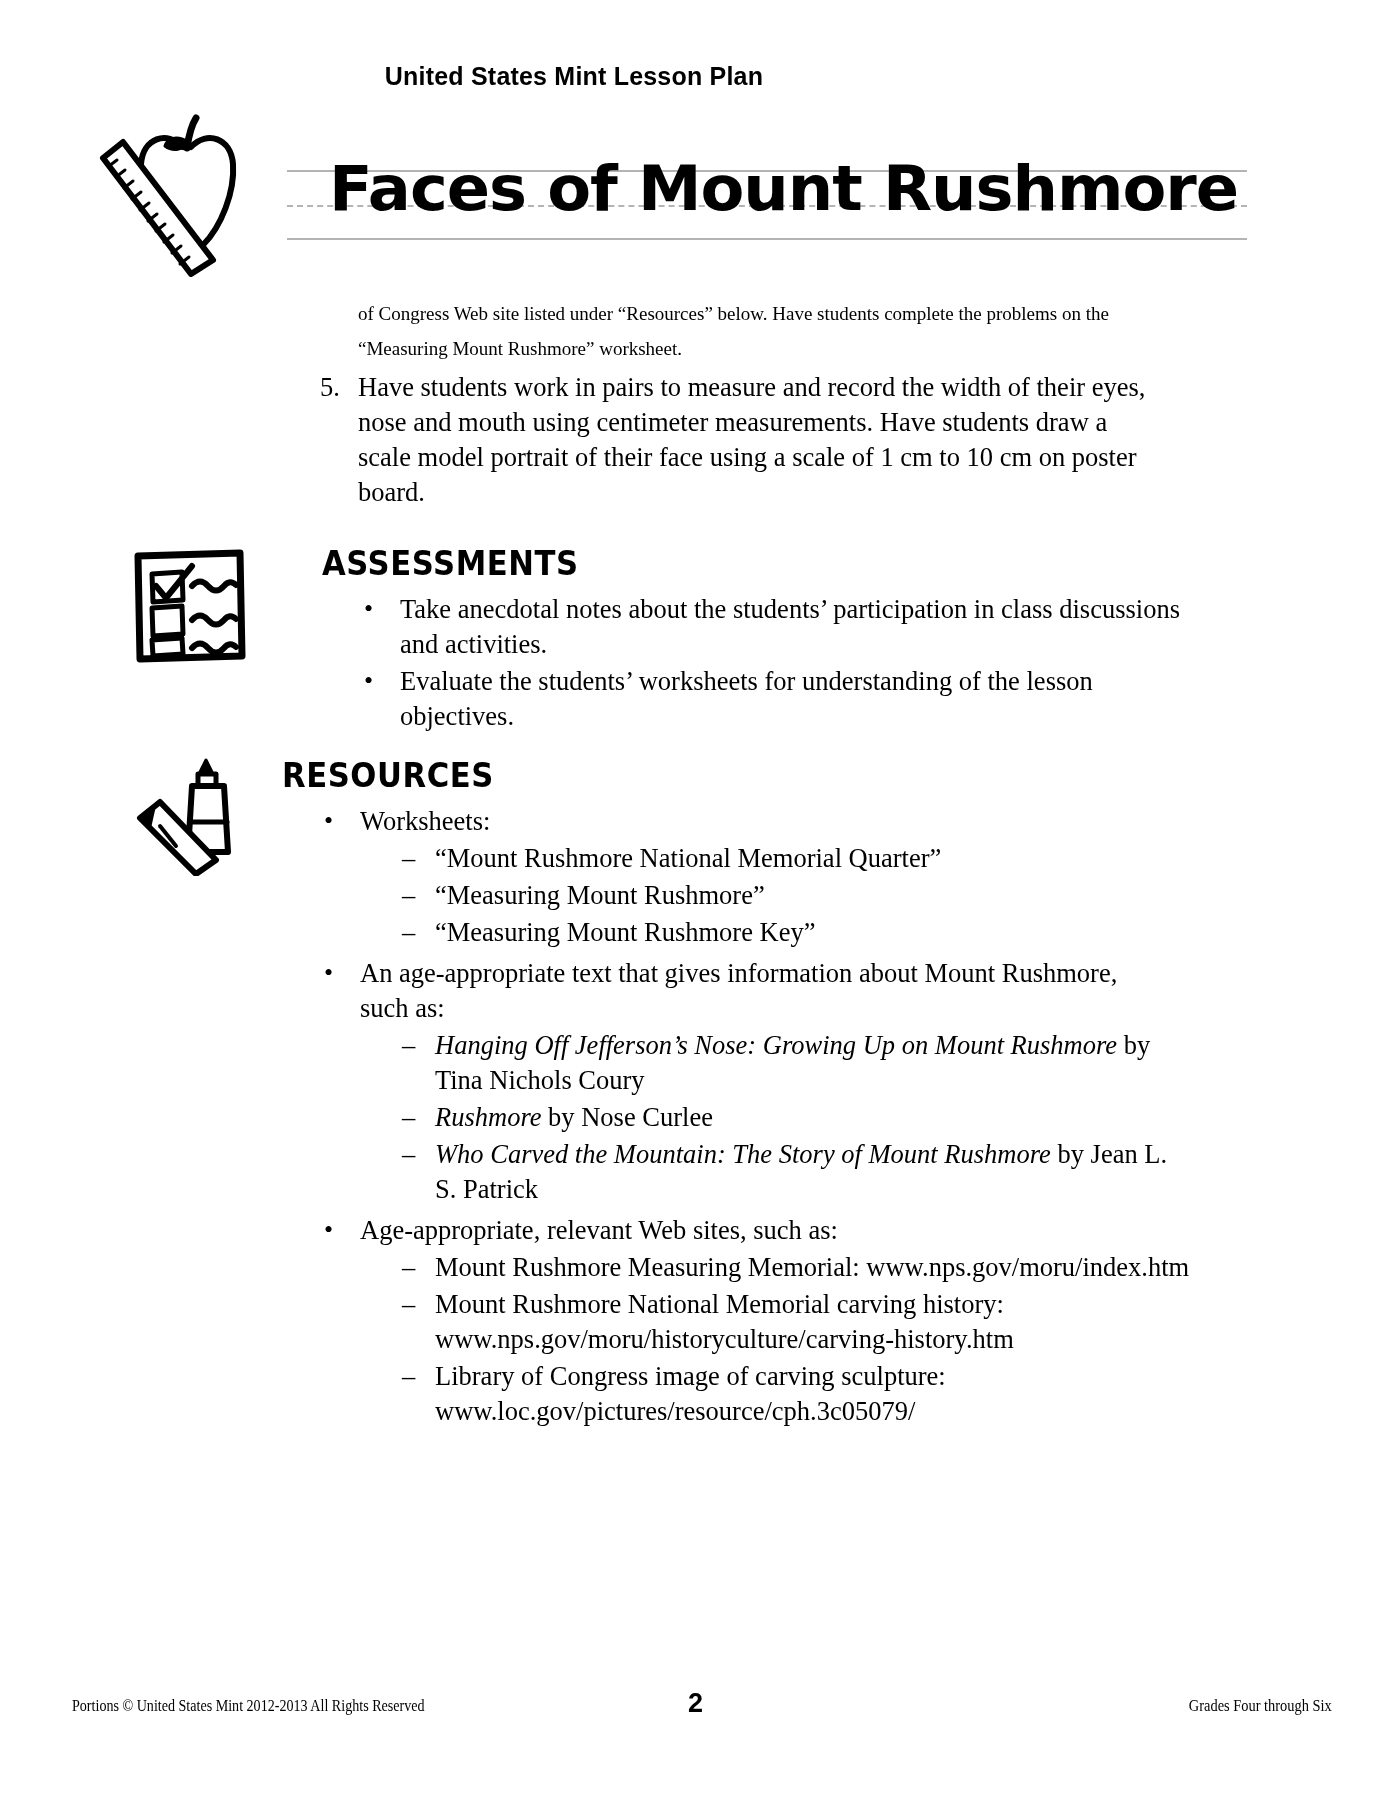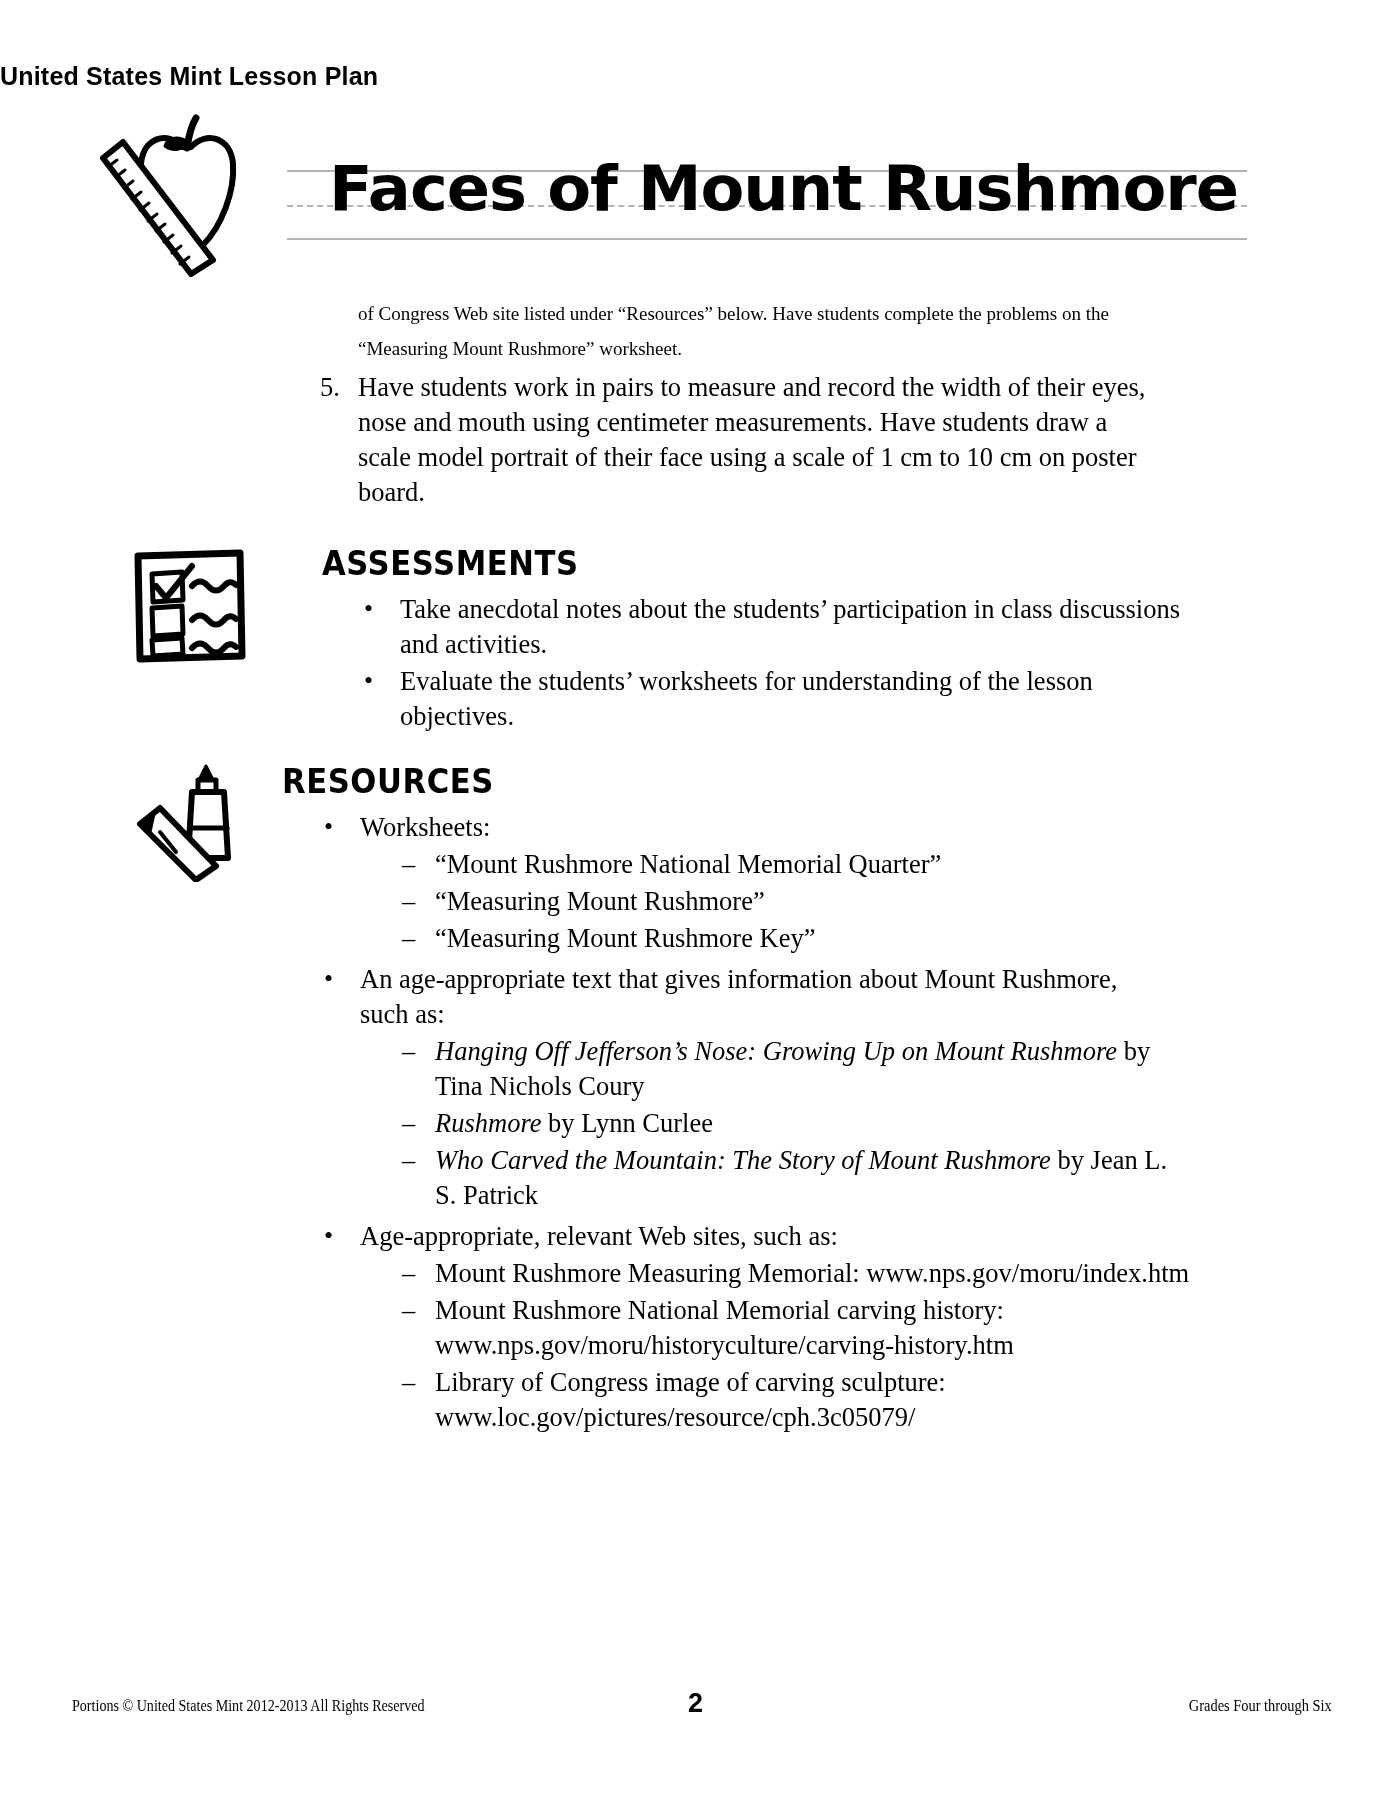--- a/index.html
+++ b/index.html
@@ -20,20 +20,21 @@
     background: #ffffff;
     overflow: hidden;
   }
 
   
   .doc-header {
     position: absolute;
     top: 62px;
     left: 0;
     width: 1148px;
+    text-align: center;
   }
   .doc-header .title-text {
     font-family: "Liberation Sans", "DejaVu Sans", sans-serif;
     font-weight: bold;
     font-size: 25px;
     letter-spacing: 0.2px;
     color: #000;
   }
 
   
@@ -321,21 +322,21 @@
           <span class="bullet">•</span>
           <span>Take anecdotal notes about the students’ participation in class discussions and activities.</span>
         </li>
         <li>
           <span class="bullet">•</span>
           <span>Evaluate the students’ worksheets for understanding of the lesson objectives.</span>
         </li>
       </ul>
     </div>
 
-    <div class="section" style="margin-top:28px;">
+    <div class="section" style="margin-top:22px;">
       <div class="section-icon">
         <svg viewBox="0 0 120 120" width="120" height="120" aria-hidden="true">
           <g stroke="#000" fill="none" stroke-linecap="round" stroke-linejoin="round">
 
             <path d="M70 16 L76 4 L82 16 Z" fill="#000" stroke-width="3"></path>
             <path d="M68 18 L86 18 L86 30 L68 30 Z" stroke-width="5"></path>
 
             <path d="M62 30 L94 30 L98 96 L58 96 Z" stroke-width="6"></path>
             <path d="M60 66 L97 66" stroke-width="5"></path>
 
@@ -371,21 +372,21 @@
         <li style="margin-top:6px;">
           <span class="bullet">•</span>
           <span>An age-appropriate text that gives information about Mount Rushmore, such as:</span>
           <ul class="lvl2">
             <li>
               <span class="dash">–</span>
               <span class="italic">Hanging Off Jefferson’s Nose: Growing Up on Mount Rushmore</span><span> by Tina Nichols Coury</span>
             </li>
             <li>
               <span class="dash">–</span>
-              <span class="italic">Rushmore</span><span> by Lynn Curlee</span>
+              <span class="italic">Rushmore</span><span> by Nose Curlee</span>
             </li>
             <li>
               <span class="dash">–</span>
               <span class="italic">Who Carved the Mountain: The Story of Mount Rushmore</span><span> by Jean L. S. Patrick</span>
             </li>
           </ul>
         </li>
 
         <li style="margin-top:6px;">
           <span class="bullet">•</span>

